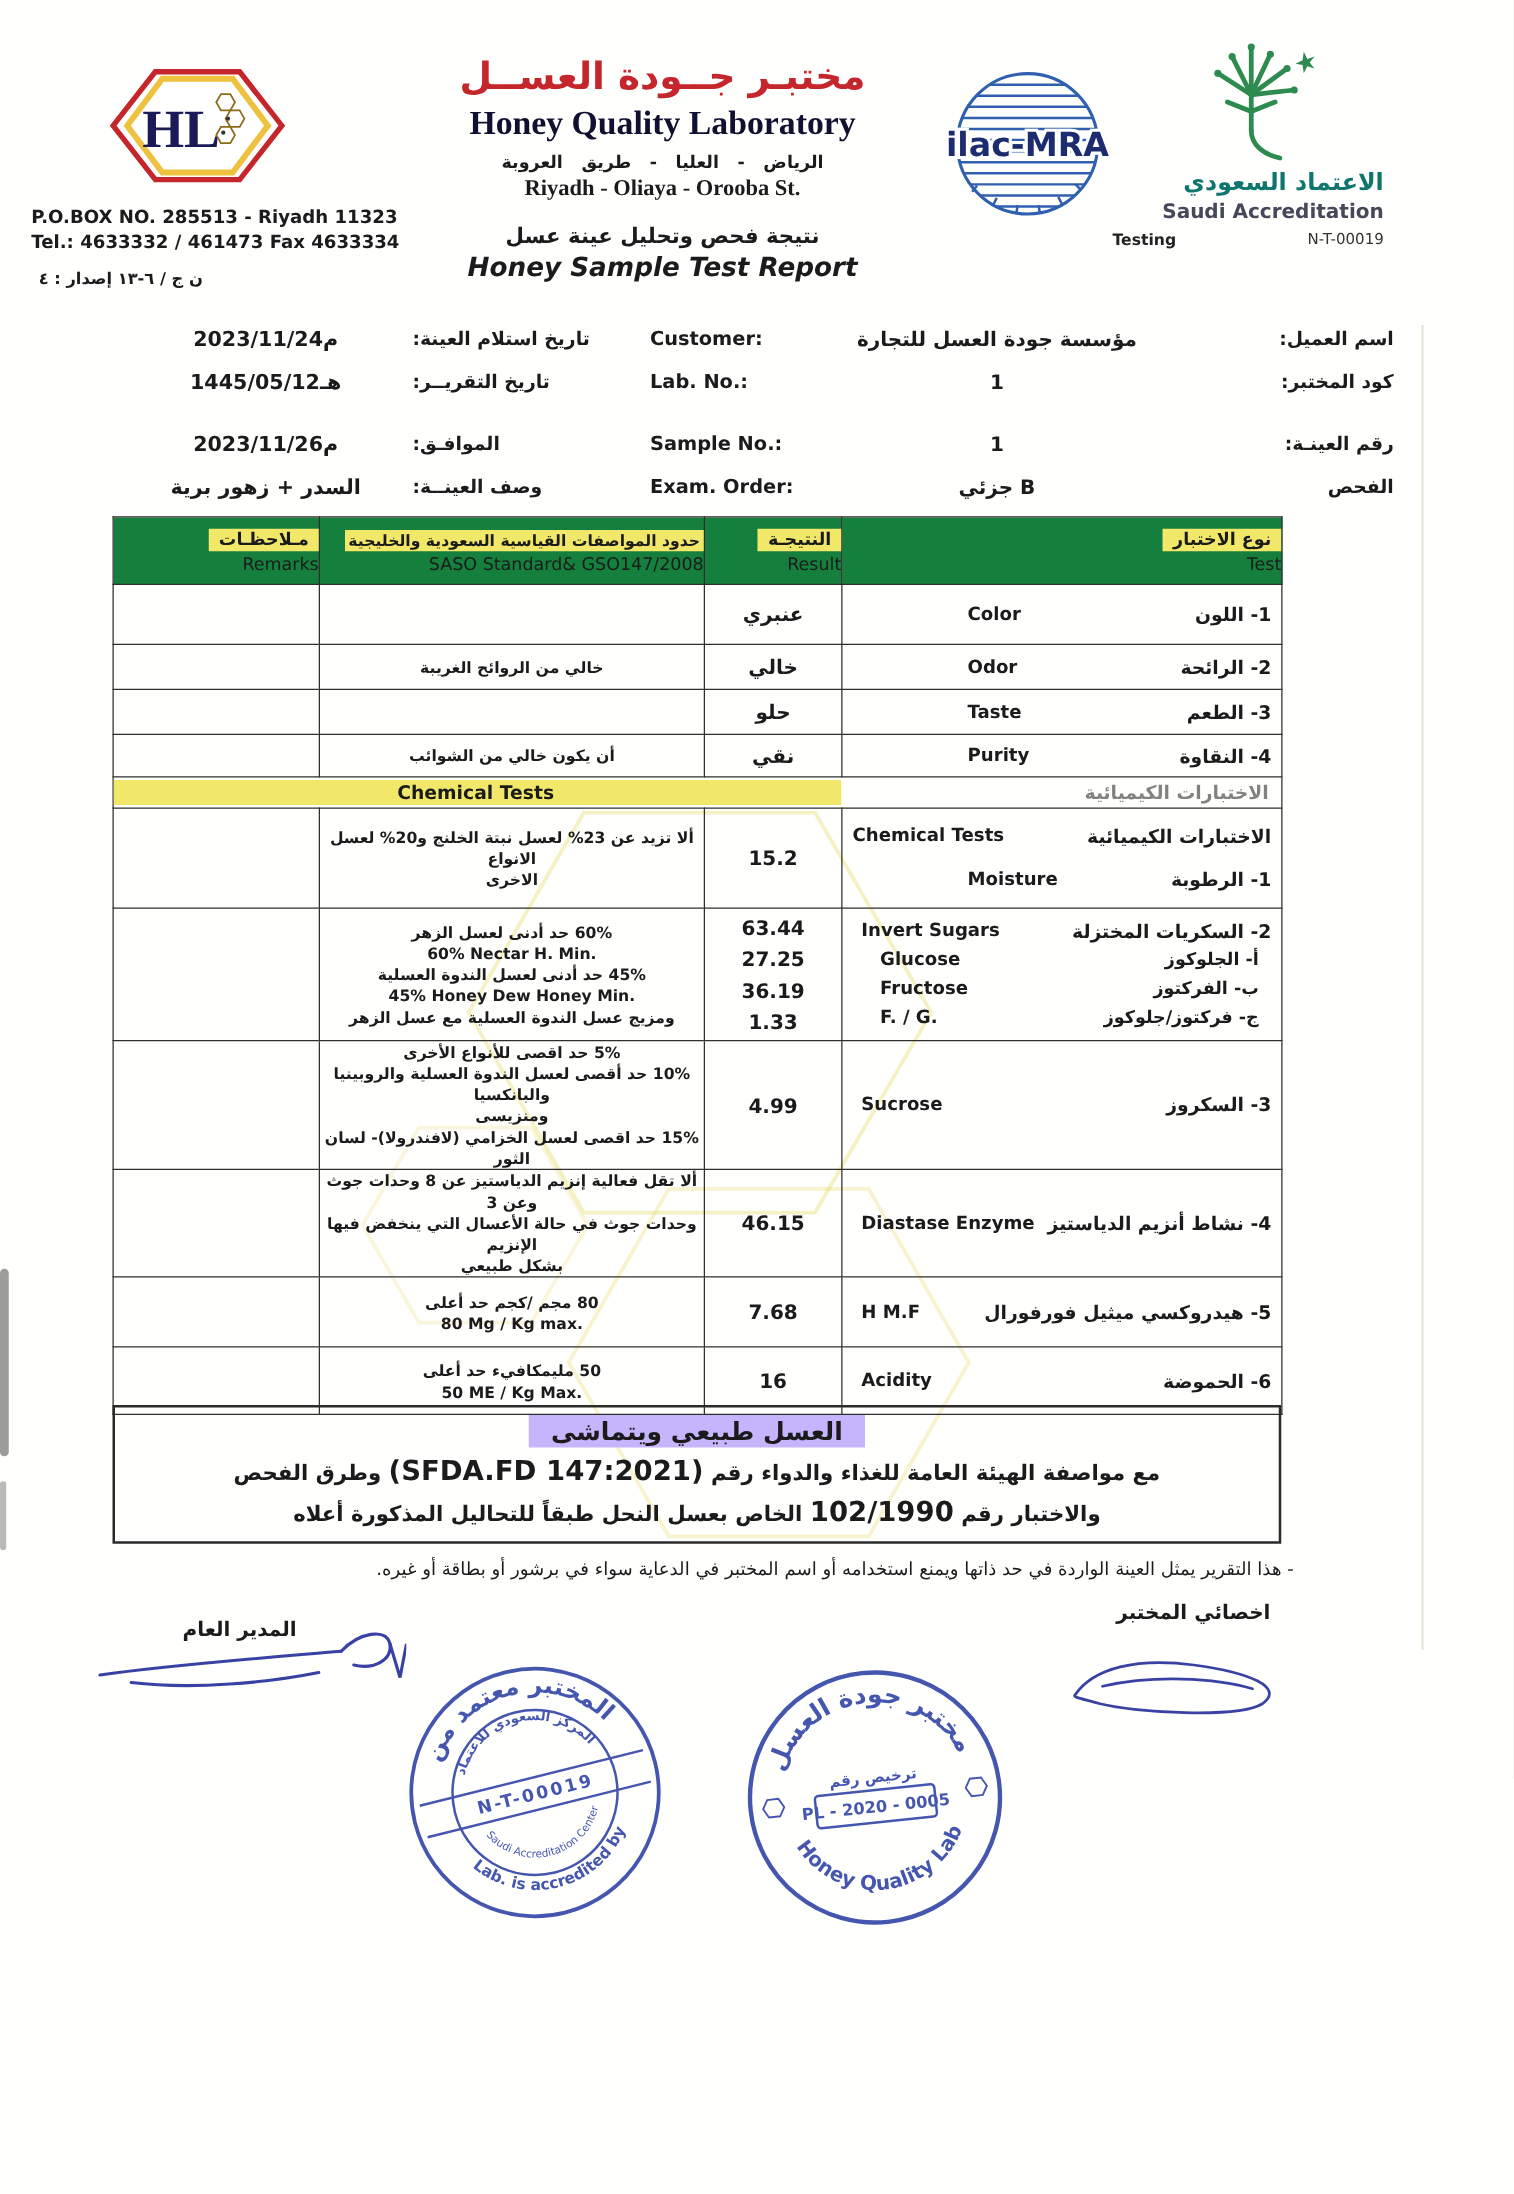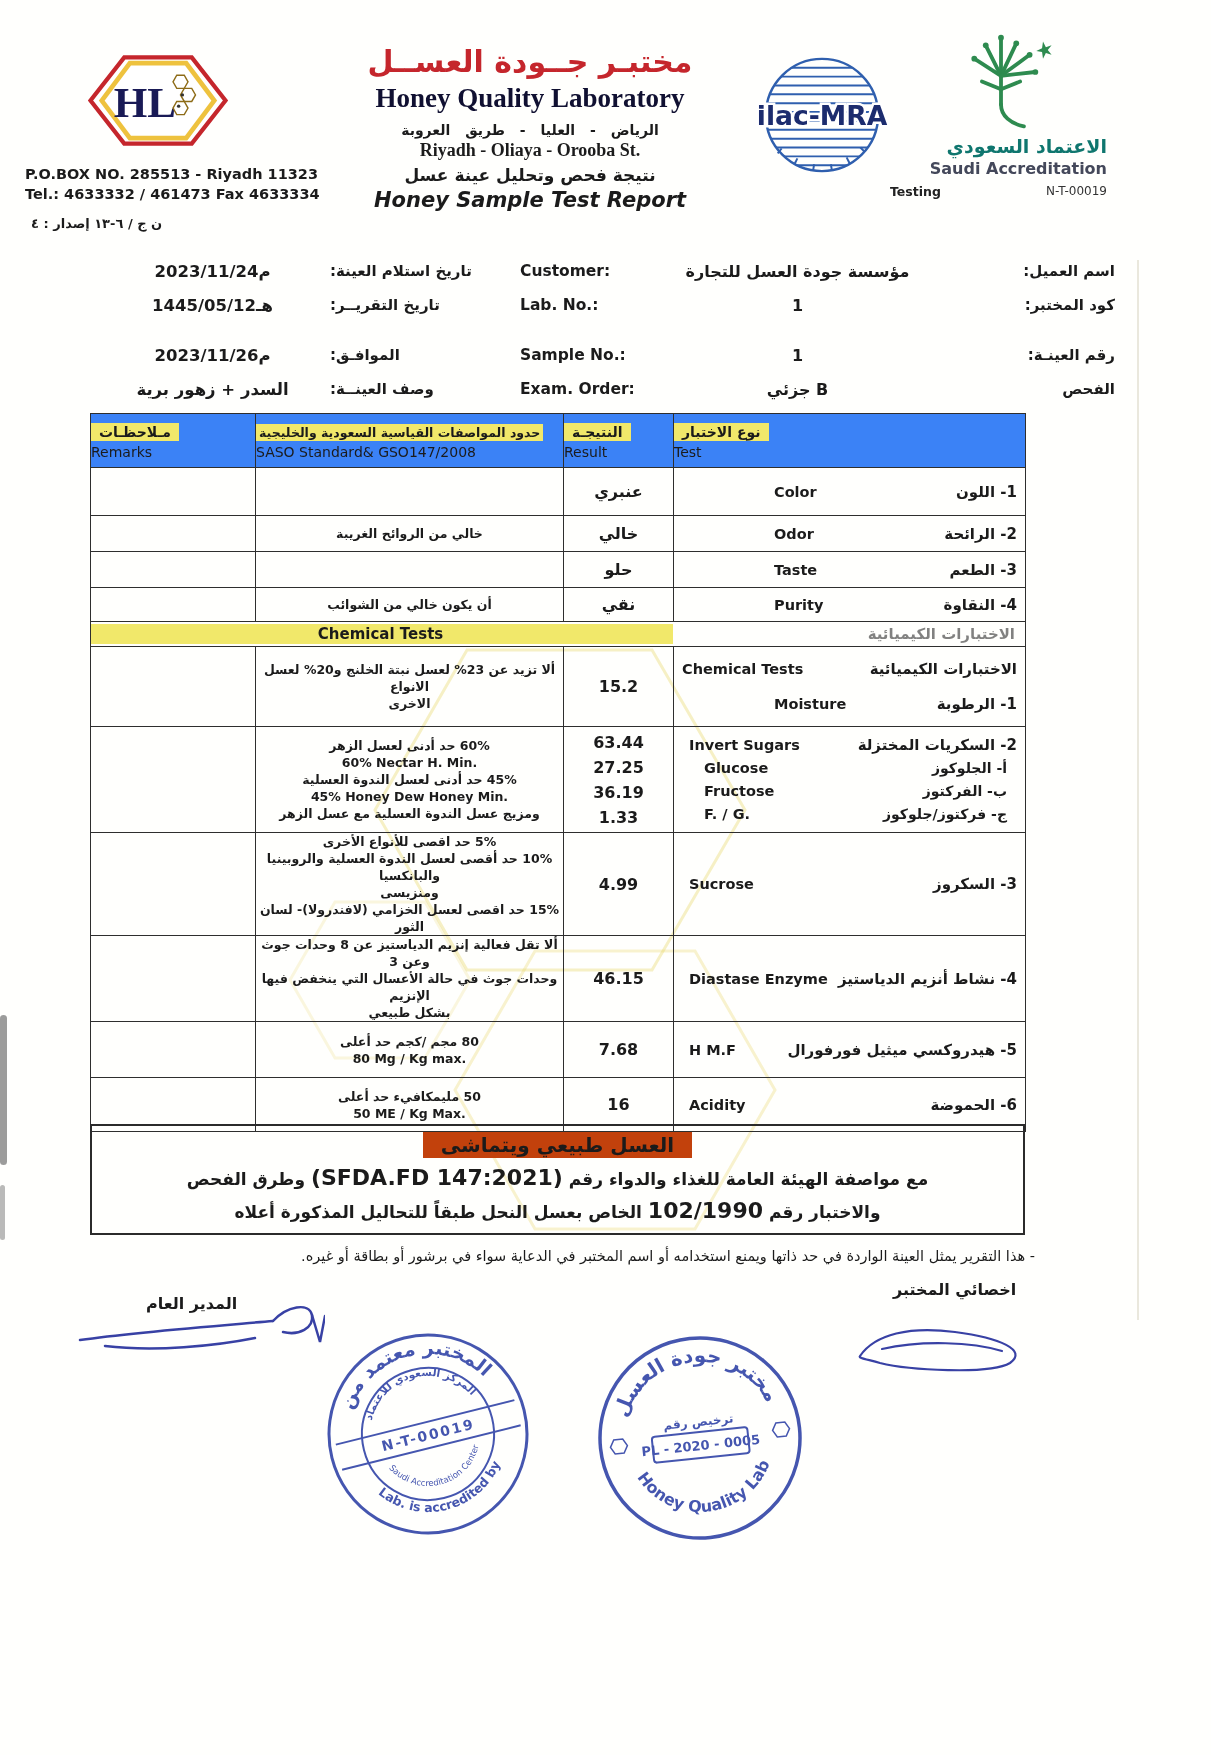--- a/index.html
+++ b/index.html
@@ -16,21 +16,21 @@
   
   .logo-block{position:absolute;left:25px;top:42px;width:265px;text-align:center}
   .hex-logo{display:block;margin:0 auto 4px auto}
   .addr{font-size:14.5px;font-weight:bold;line-height:20px;white-space:nowrap}
   .issue{margin-top:12px;font-size:13px;font-weight:bold;text-align:left;padding-left:6px}
 
   .title-block{position:absolute;left:300px;top:44px;width:460px;text-align:center}
   .t-ar{color:#c5262c;font-size:30px;font-weight:bold;margin-bottom:4px}
   .t-en{font-family:"Liberation Serif",serif;font-size:27px;font-weight:bold;color:#101031;margin-bottom:8px}
   .a-ar{font-size:14px;font-weight:bold;word-spacing:10px;margin-bottom:2px}
-  .a-en{font-family:"Liberation Serif",serif;font-size:18px;font-weight:bold;margin-bottom:4px}
+  .a-en{font-family:"Liberation Serif",serif;font-size:18px;font-weight:bold;margin-bottom:18px}
   .r-ar{font-size:17px;font-weight:bold;margin-bottom:3px}
   .r-en{font-size:21px;font-weight:bold;font-style:italic}
 
   .ilac-block{position:absolute;left:746px;top:52px;width:152px;height:128px}
   .saudi-block{position:absolute;left:888px;top:30px;width:225px;text-align:right}
   .saudi-tree{display:block;margin:0 auto}
   .sa-ar{font-size:19px;font-weight:bold;color:#0f766e;padding-right:6px}
   .sa-en{font-size:16px;font-weight:bold;color:#44485a;padding-right:6px;margin-top:2px}
   .sa-row{display:flex;justify-content:space-between;margin-top:6px;padding:0 6px 0 2px}
   .sa-testing{font-size:12.5px;font-weight:bold;color:#222}
@@ -42,21 +42,21 @@
   .irow.gap{margin-top:16px}
   .l-ar{text-align:right;padding-left:4px;font-size:15px;font-weight:bold}
   .ival{text-align:center;font-size:16px;font-weight:bold}
   .l-en{text-align:left;font-size:15.5px;font-weight:bold;direction:ltr}
   .l-dt{text-align:left;font-size:15px;font-weight:bold}
   .dval{text-align:center;font-size:16.5px;font-weight:bold}
 
   
   .report-table{position:absolute;left:90px;top:413px;width:935px;border-collapse:collapse;direction:rtl;table-layout:fixed}
   .report-table th,.report-table td{border:1px solid #2e2e2e;padding:0;vertical-align:middle}
-  .report-table thead th{height:54px;background:#3b82f6;text-align:left}
+  .report-table thead th{height:54px;background:#15803d;text-align:right}
   .h-ar{margin-bottom:3px}
   .hl{background:#f1e86a;font-weight:bold;font-size:14px;padding:1px 8px;display:inline-block}
   .lim-h .hl{font-size:12.5px;white-space:nowrap;padding:1px 3px}
   .h-en{font-weight:normal;font-size:14px}
 
   .secwrap{position:relative;height:26px;direction:ltr}
   .secwrap.sm{height:24px}
   .secbar{position:absolute;left:0;top:2px;bottom:2px;width:62.3%;background:#f1e86a}
   .sec-en{position:absolute;top:3px;left:36%;transform:translateX(-50%);font-weight:bold;font-size:15px;z-index:1;white-space:nowrap}
   .sec-en.chem{left:31%}
@@ -77,21 +77,21 @@
   .pl-sub{padding-left:30px;padding-right:18px}
   .pl-sub .ar{font-size:14px}
   .res{text-align:center;font-weight:bold;font-size:16px}
   .res div{line-height:25px}
   .lim{text-align:center;font-weight:bold;font-size:12.5px;line-height:17px;padding:2px 4px}
   .lim .ltr{direction:ltr}
   .lim .rtl{direction:rtl}
 
   
   .conclusion{position:absolute;left:90px;top:1124px;width:935px;border:2px solid #2b2b2b;padding:7px 10px 10px 10px;text-align:center}
-  .c1 span{background:#c2410c;font-size:20px;font-weight:bold;padding:1px 18px}
+  .c1 span{background:#c4b5fd;font-size:20px;font-weight:bold;padding:1px 18px}
   .c2,.c3{direction:rtl;margin-top:8px;font-size:17px;font-weight:bold}
   .big{font-size:22px;font-weight:bold;direction:ltr;unicode-bidi:isolate}
   .note{position:absolute;left:90px;top:1248px;width:945px;direction:rtl;text-align:right;font-size:14.5px;font-weight:normal}
 
   
   .sig-label{position:absolute;font-size:16px;font-weight:bold;direction:rtl}
   .sig-specialist{left:893px;top:1280px}
   .sig-manager{left:146px;top:1294px}
   .sig-svg{position:absolute}
   .sig-m{left:75px;top:1288px}

